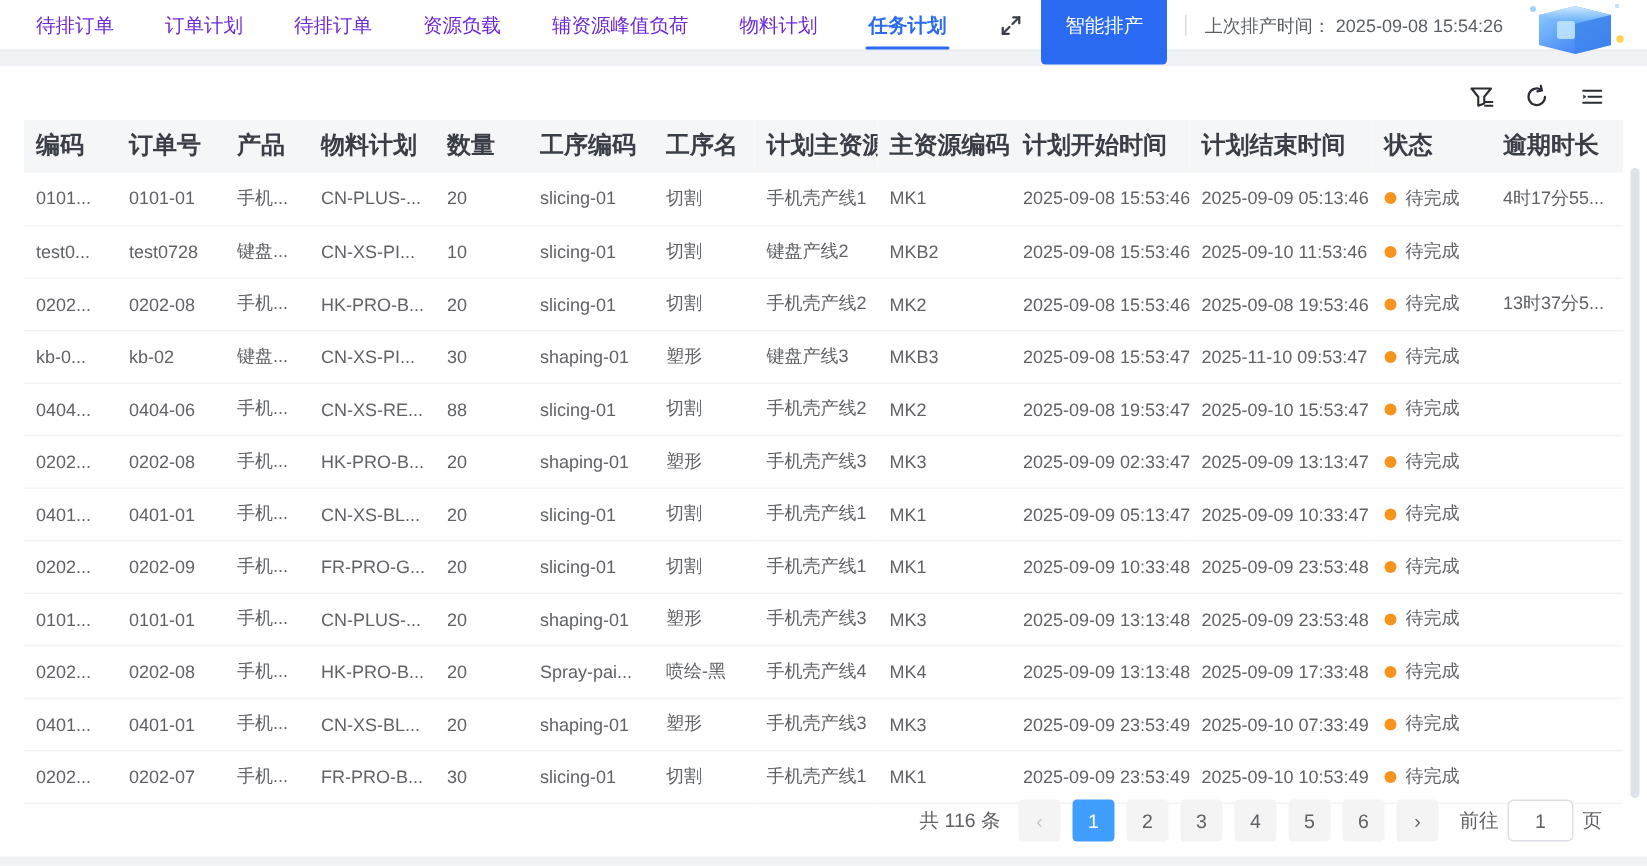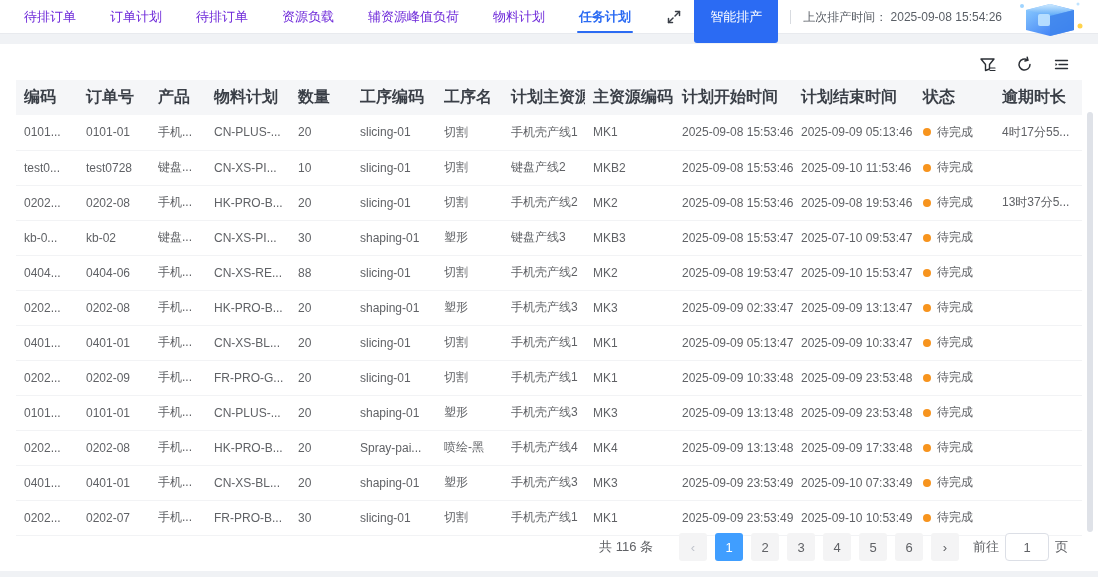--- a/index.html
+++ b/index.html
@@ -45,21 +45,21 @@
   .status-cell { display:flex; align-items:center; gap:6px; }
   .dot { width:8px; height:8px; border-radius:50%; background:#f7941e; flex:0 0 auto; }
 
   
   .vscroll { position:absolute; right:5px; top:68px; width:6px; height:420px;
     background:#dfe2e8; border-radius:3px; cursor:pointer; }
 
   
   .pagination { position:absolute; right:30px; bottom:10px; display:flex;
     align-items:center; gap:8px; font-size:13px; color:#606266; }
-  .pg-total { margin-right:18px; }
+  .pg-total { margin-right:4px; }
   .pg-size { display:flex; align-items:center; justify-content:space-between;
     width:108px; height:28px; border:1px solid #dcdfe6; border-radius:4px;
     padding:0 8px 0 12px; background:#fff; font-size:12px; color:#606266; cursor:pointer; }
   .pg-btn { min-width:28px; height:28px; display:flex; align-items:center;
     justify-content:center; background:#f4f4f5; border-radius:3px; font-size:13px;
     color:#606266; cursor:pointer; user-select:none; }
   .pg-btn.active { background:#409eff; color:#fff; }
   .pg-btn.disabled { color:#c0c4cc; cursor:default; }
   .pg-goto { display:flex; align-items:center; gap:6px; margin-left:6px; }
   .pg-input { width:44px; height:28px; border:1px solid #dcdfe6; border-radius:4px;
@@ -234,21 +234,21 @@
             <td>kb-0...</td>
             <td>kb-02</td>
             <td>键盘...</td>
             <td>CN-XS-PI...</td>
             <td>30</td>
             <td>shaping-01</td>
             <td>塑形</td>
             <td>键盘产线3</td>
             <td>MKB3</td>
             <td>2025-09-08 15:53:47</td>
-            <td>2025-07-10 09:53:47</td>
+            <td>2025-11-10 09:53:47</td>
             <td>
               <span class="status-cell">
                 <span class="dot"></span>
                 <span>待完成</span>
               </span>
             </td>
             <td></td>
           </tr>
           <tr>
             <td>0404...</td>

